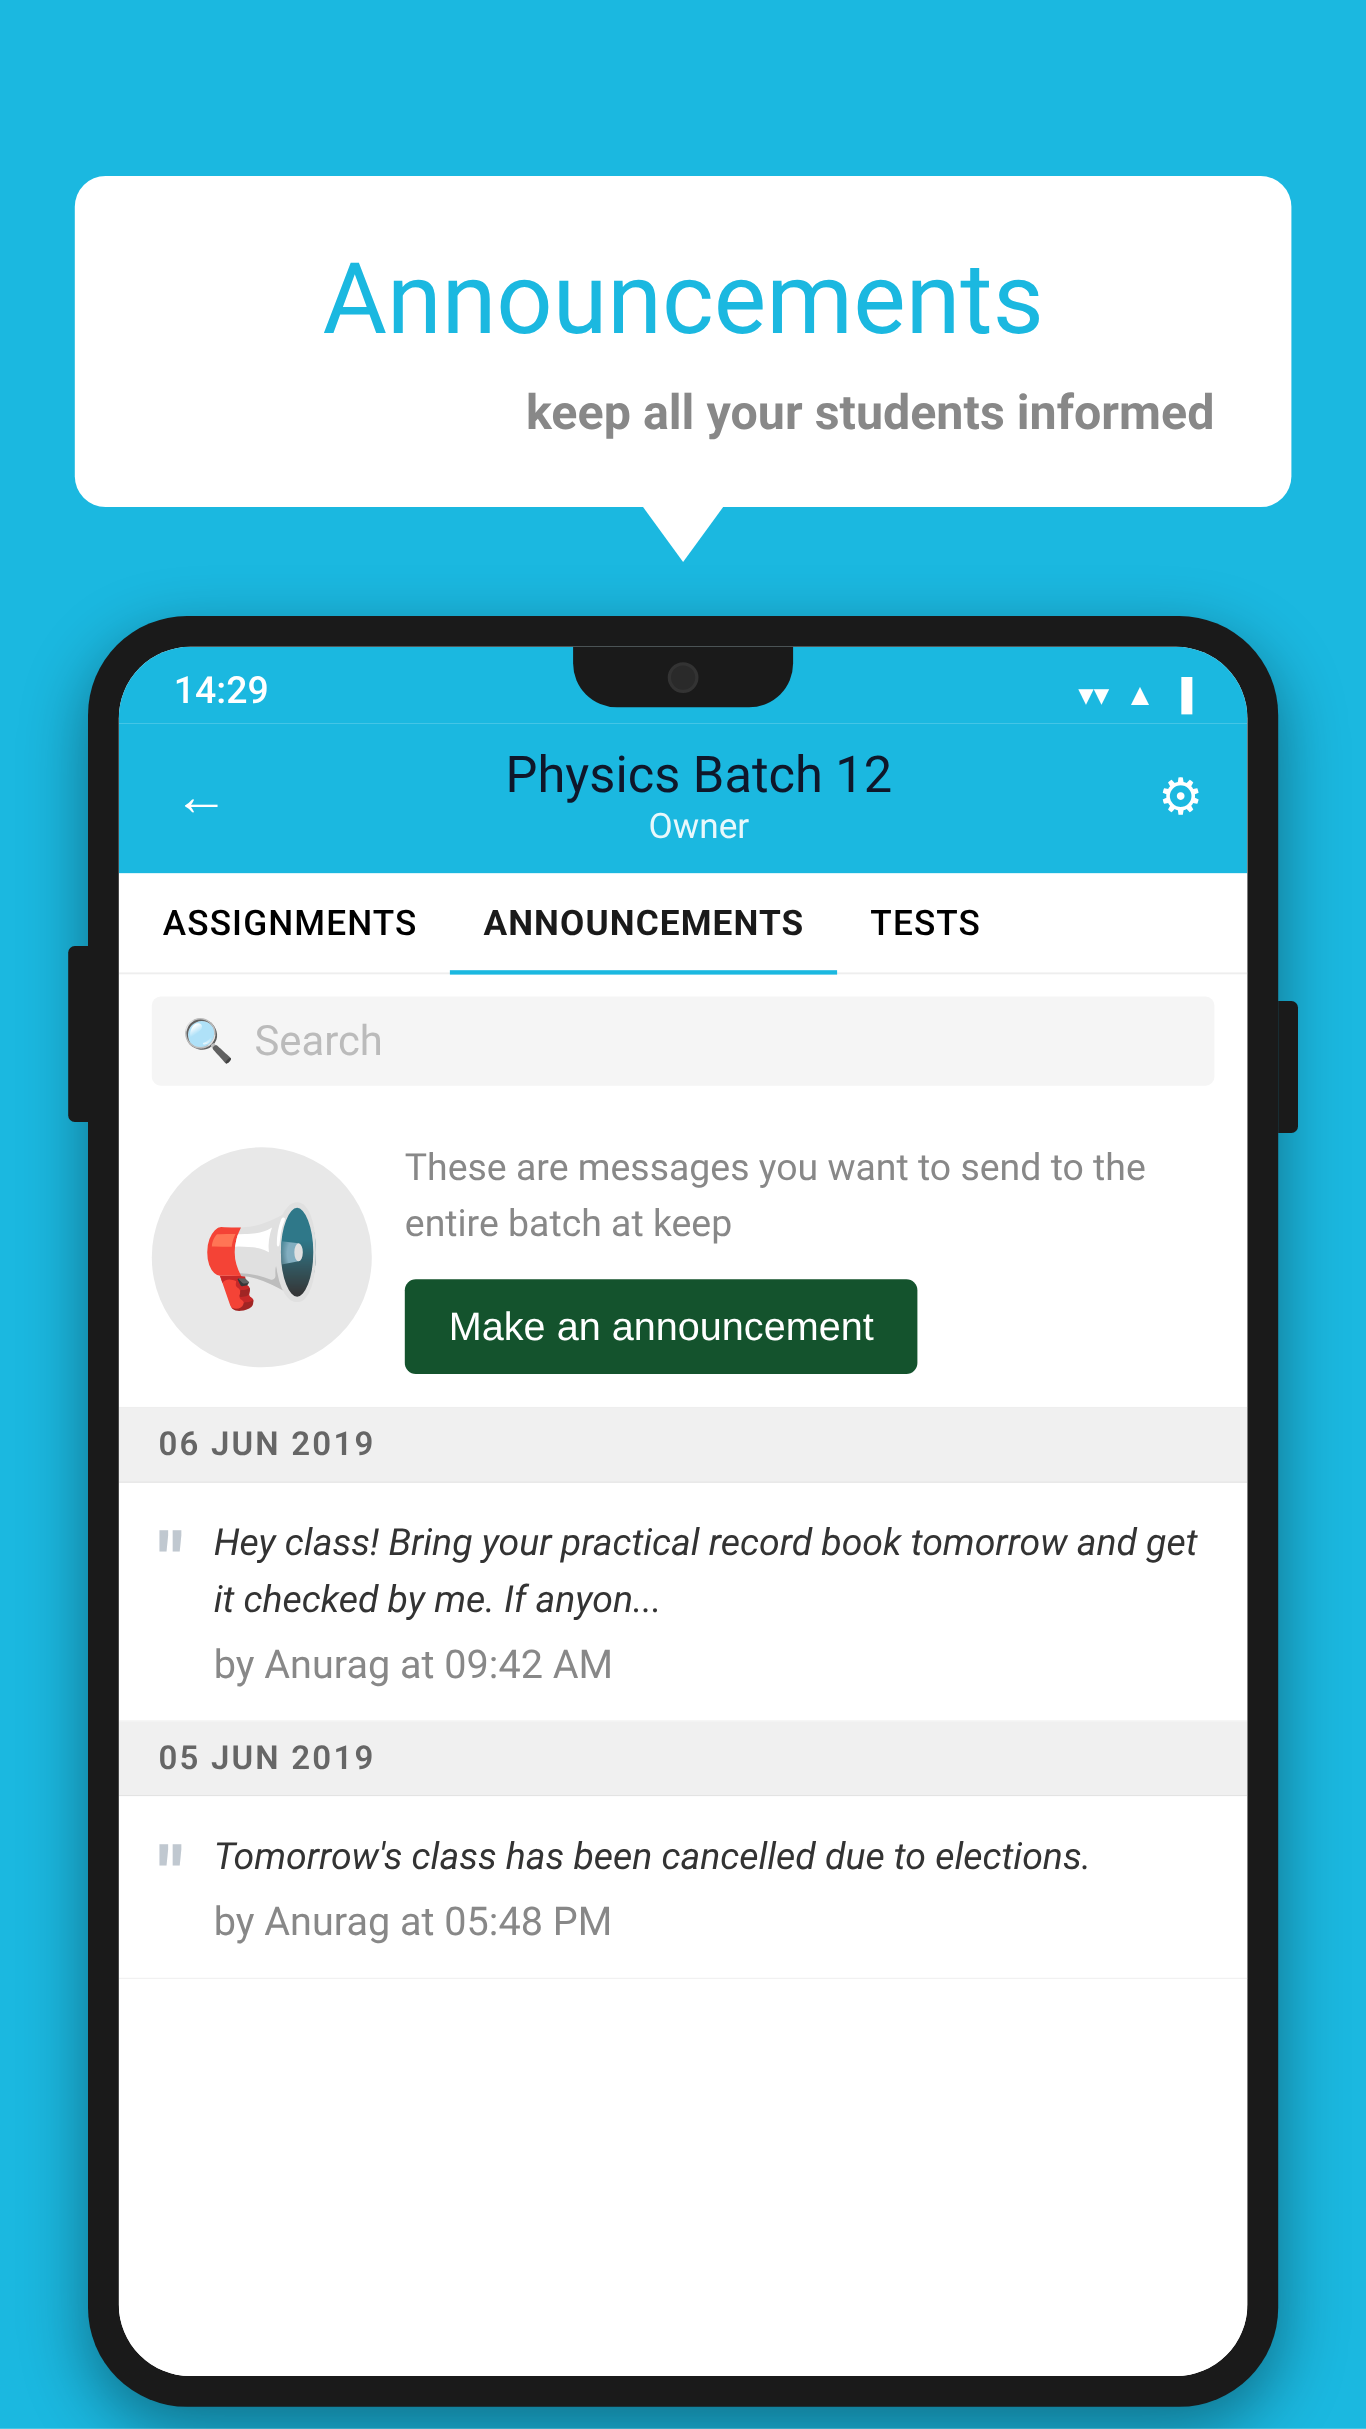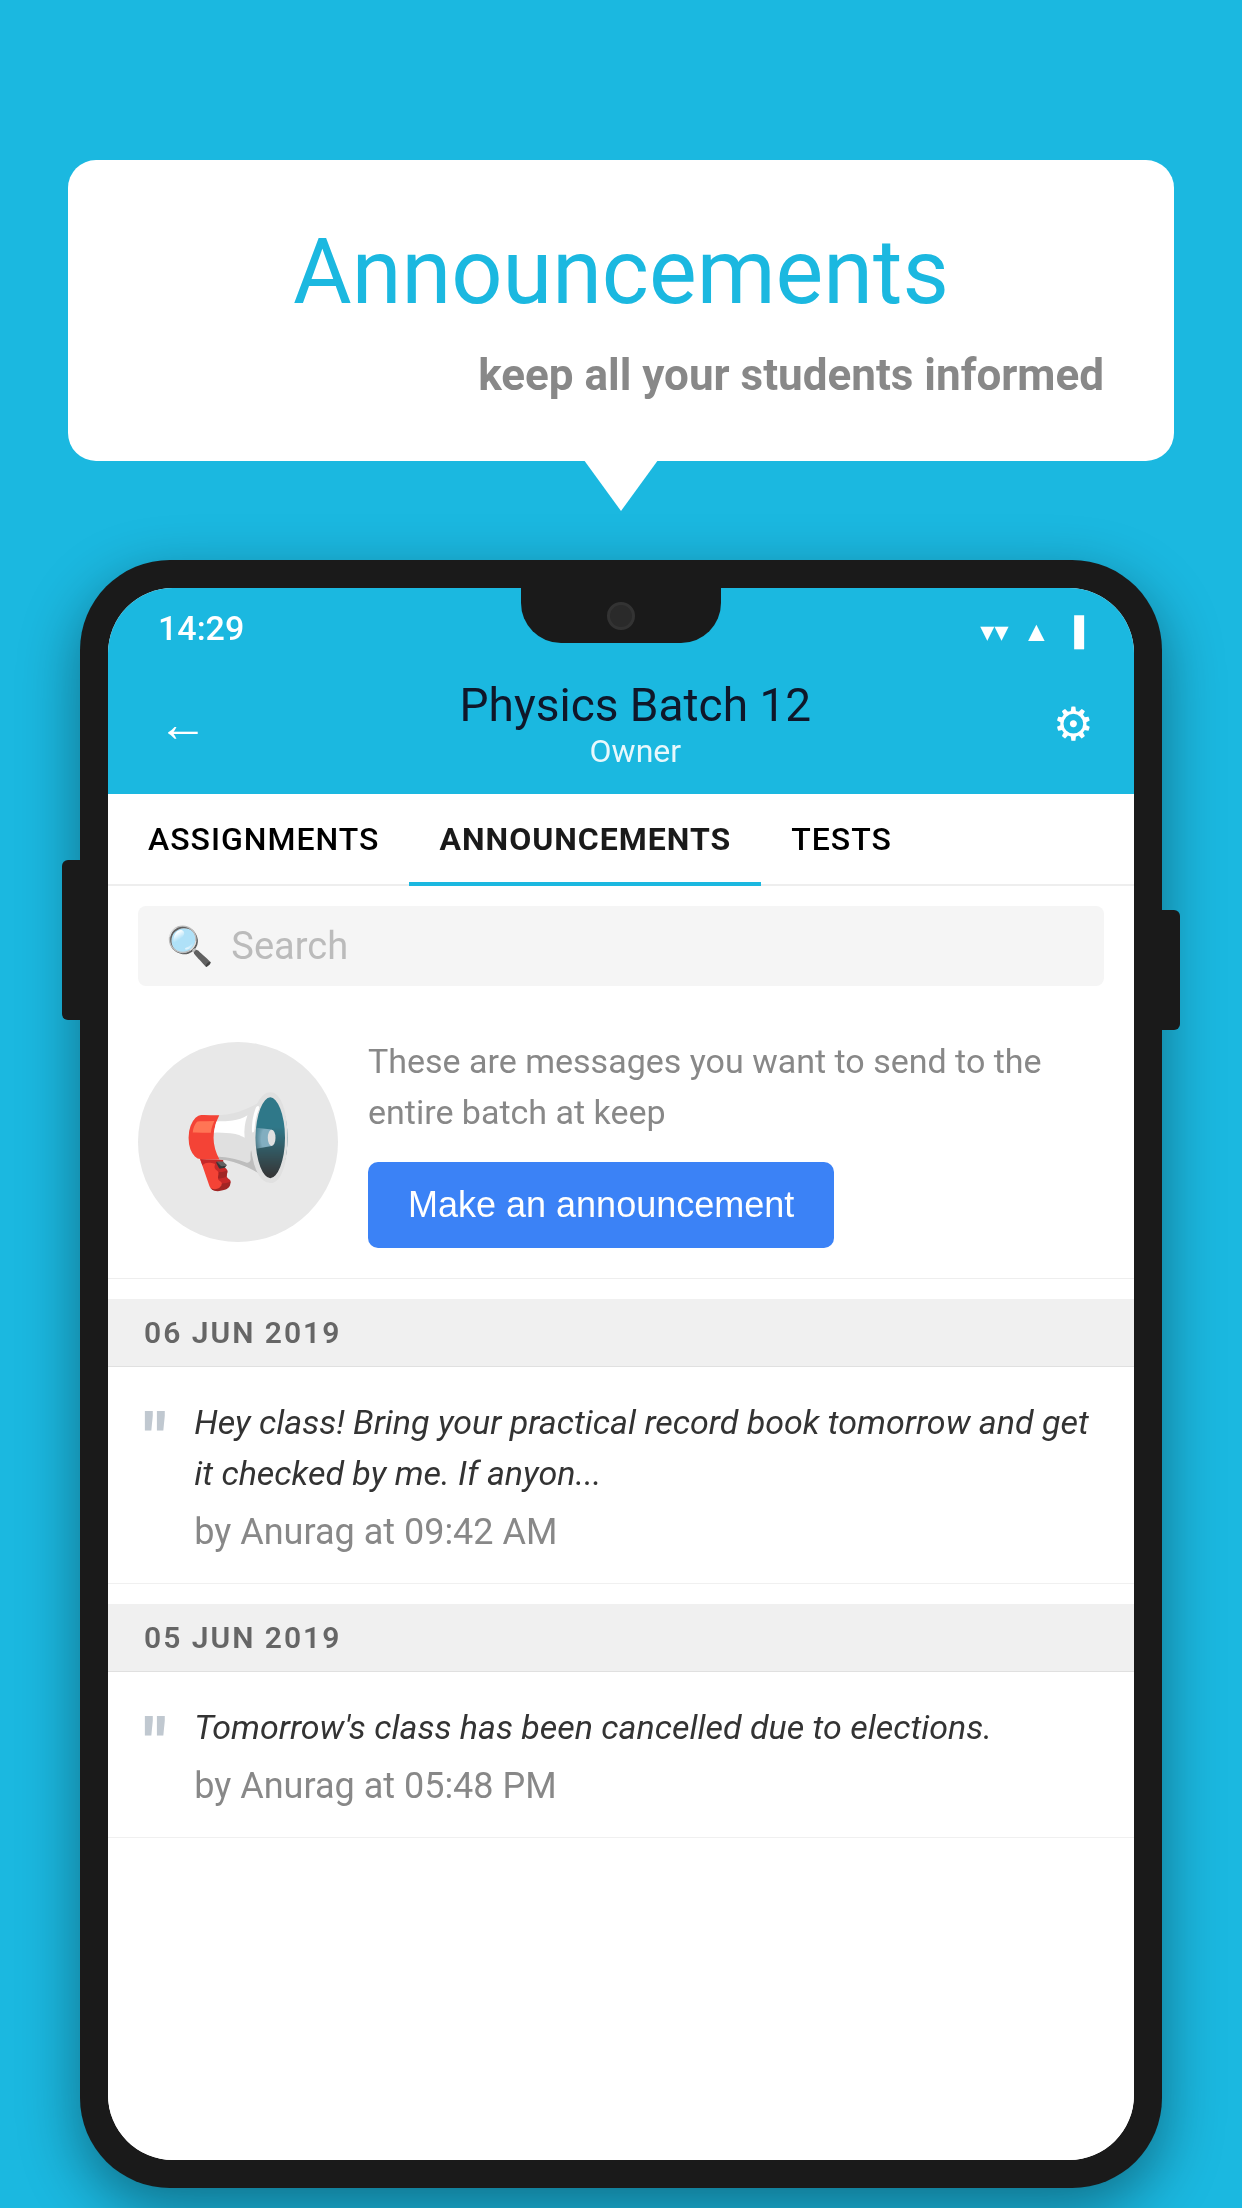--- a/index.html
+++ b/index.html
@@ -299,40 +299,39 @@
     }
 
     .promo-text {
       color: #888;
       font-size: 34px;
       line-height: 1.5;
       margin-bottom: 24px;
     }
 
     .make-announcement-btn {
-      background: #3b82f6;
+      background: #14532d;
       color: white;
       border: none;
       border-radius: 10px;
       padding: 22px 40px;
       font-size: 36px;
       font-weight: 500;
       cursor: pointer;
     }
 
     
     .date-separator {
       background: #f0f0f0;
       padding: 16px 36px;
       font-size: 30px;
       font-weight: 600;
       color: #666;
       letter-spacing: 2px;
       border-bottom: 1px solid #e0e0e0;
-      margin-top: 20px;
     }
 
     
     .announcement-item {
       display: flex;
       align-items: flex-start;
       padding: 30px 36px;
       background: white;
       border-bottom: 1px solid #f0f0f0;
       gap: 28px;

